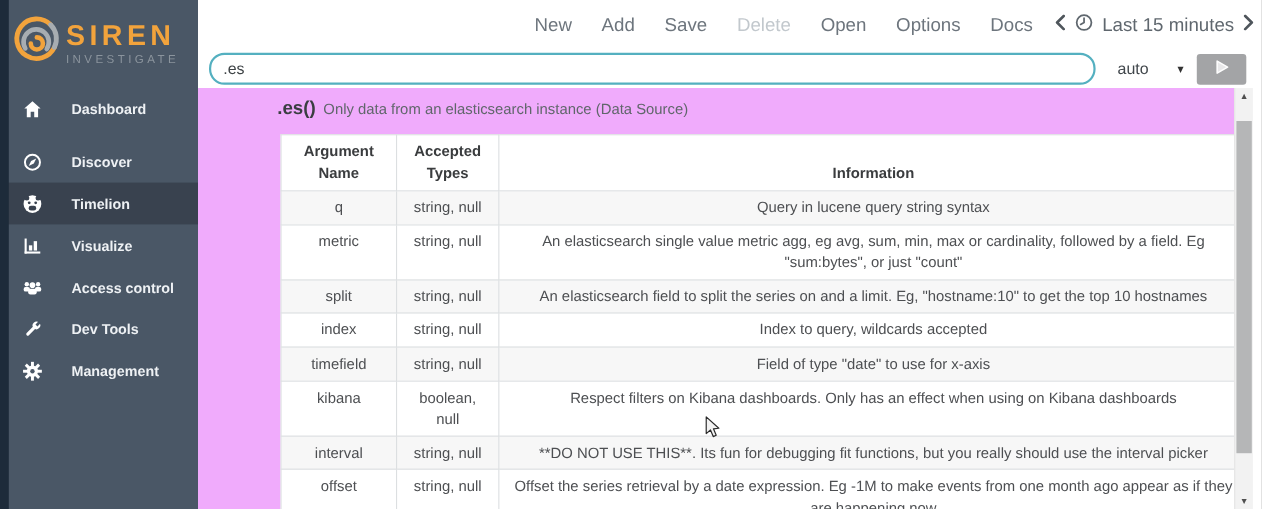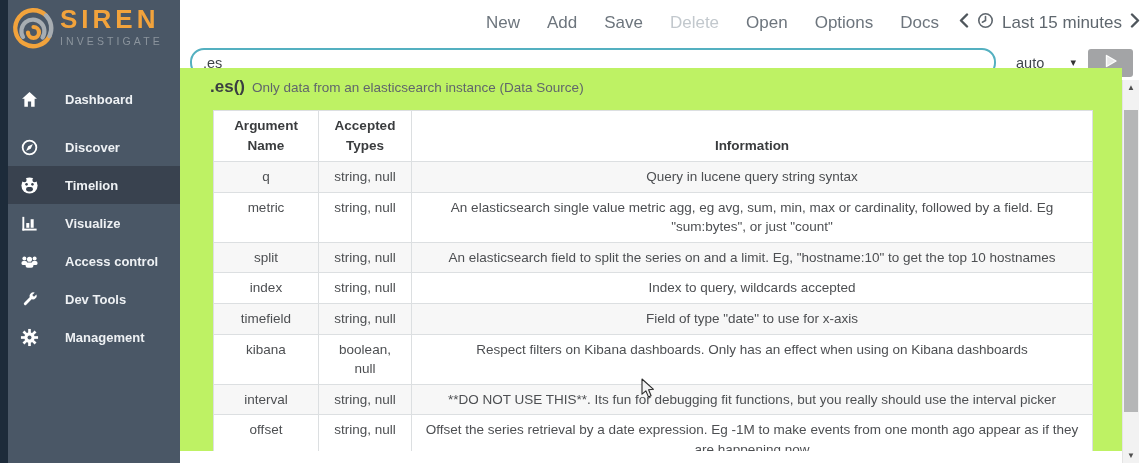--- a/index.html
+++ b/index.html
@@ -3,21 +3,21 @@
 <meta charset="utf-8">
 <style>
   * { margin:0; padding:0; box-sizing:border-box; }
   body { background:#888; font-family:"Liberation Sans", sans-serif; }
   .screen { position:relative; width:1147px; height:463px; background:#fff; overflow:hidden;
             font-family:"Liberation Sans", sans-serif; }
 
   
   .sidebar { position:absolute; left:0; top:0; width:180px; height:463px; background:#4a5766; }
   .edge-strip { position:absolute; left:0; top:0; width:8px; height:463px; background:#1d2b3a; }
-  .logo { position:relative; height:72px; display:flex; padding:6px 0 0 9px; cursor:pointer; }
+  .logo { position:relative; height:72px; display:flex; align-items:center; padding:6px 0 0 9px; cursor:pointer; }
   .logo-text { margin-left:3px; }
   .logo-title { color:#f2a33c; font-size:26px; font-weight:bold; letter-spacing:4px; line-height:1; }
   .logo-sub { color:#8b949d; font-size:10.5px; letter-spacing:3.1px; margin-top:3px; }
   .nav { padding-top:8px; }
   .nav-item { height:38px; display:flex; align-items:center; padding-left:20px; cursor:pointer; }
   .nav-item.first { margin-bottom:10px; }
   .nav-item.selected { background:#39424f; }
   .nav-icon { width:19px; height:19px; display:flex; align-items:center; justify-content:center; flex:none; }
   .nav-label { color:#eef1f4; font-size:13px; font-weight:bold; margin-left:26px; white-space:nowrap; }
 
@@ -34,21 +34,21 @@
 
   .querybar { height:35px; display:flex; align-items:center; padding-left:10px; }
   .query-input { width:806px; height:29px; border:2px solid #54b0c0; border-radius:14px; padding:0 11px;
                  font-size:14.5px; color:#3f4447; outline:none; font-family:"Liberation Sans",sans-serif; }
   .interval-select { width:76px; height:29px; margin-left:12px; display:flex; align-items:center;
                      justify-content:space-between; padding:0 8px; font-size:14.5px; color:#40464b; cursor:pointer; }
   .caret { font-size:11px; color:#333; }
   .run-btn { width:45px; height:28px; margin-left:4px; background:#a3a4a6; border:none; border-radius:3px;
              display:flex; align-items:center; justify-content:center; cursor:pointer; }
 
-  .content { position:absolute; left:0; top:68px; width:942px; height:383px; background:#bef264; overflow:hidden; }
+  .content { position:absolute; left:0; top:80px; width:942px; height:383px; background:#f0abfc; overflow:hidden;padding-left:42px; }
   .docs-head { padding:9px 0 0 30px; height:42px; display:flex; align-items:baseline; gap:7px; }
   .fn-name { font-size:17px; font-weight:bold; color:#3a3e41; }
   .fn-desc { font-size:13.5px; color:#60666b; }
 
   table.args { border-collapse:collapse; margin-left:33px; width:880px; table-layout:fixed; background:#fff;
                font-size:13.5px; color:#4d4f52; }
   table.args col.c1 { width:105px; } table.args col.c2 { width:93px; }
   table.args th, table.args td { border:1px solid #dcdfe1; padding:5px 9px; text-align:center;
                line-height:1.45; vertical-align:top; }
   table.args th { vertical-align:bottom; color:#3a3c3e; font-weight:bold; padding-bottom:6px; background:#fff; }

